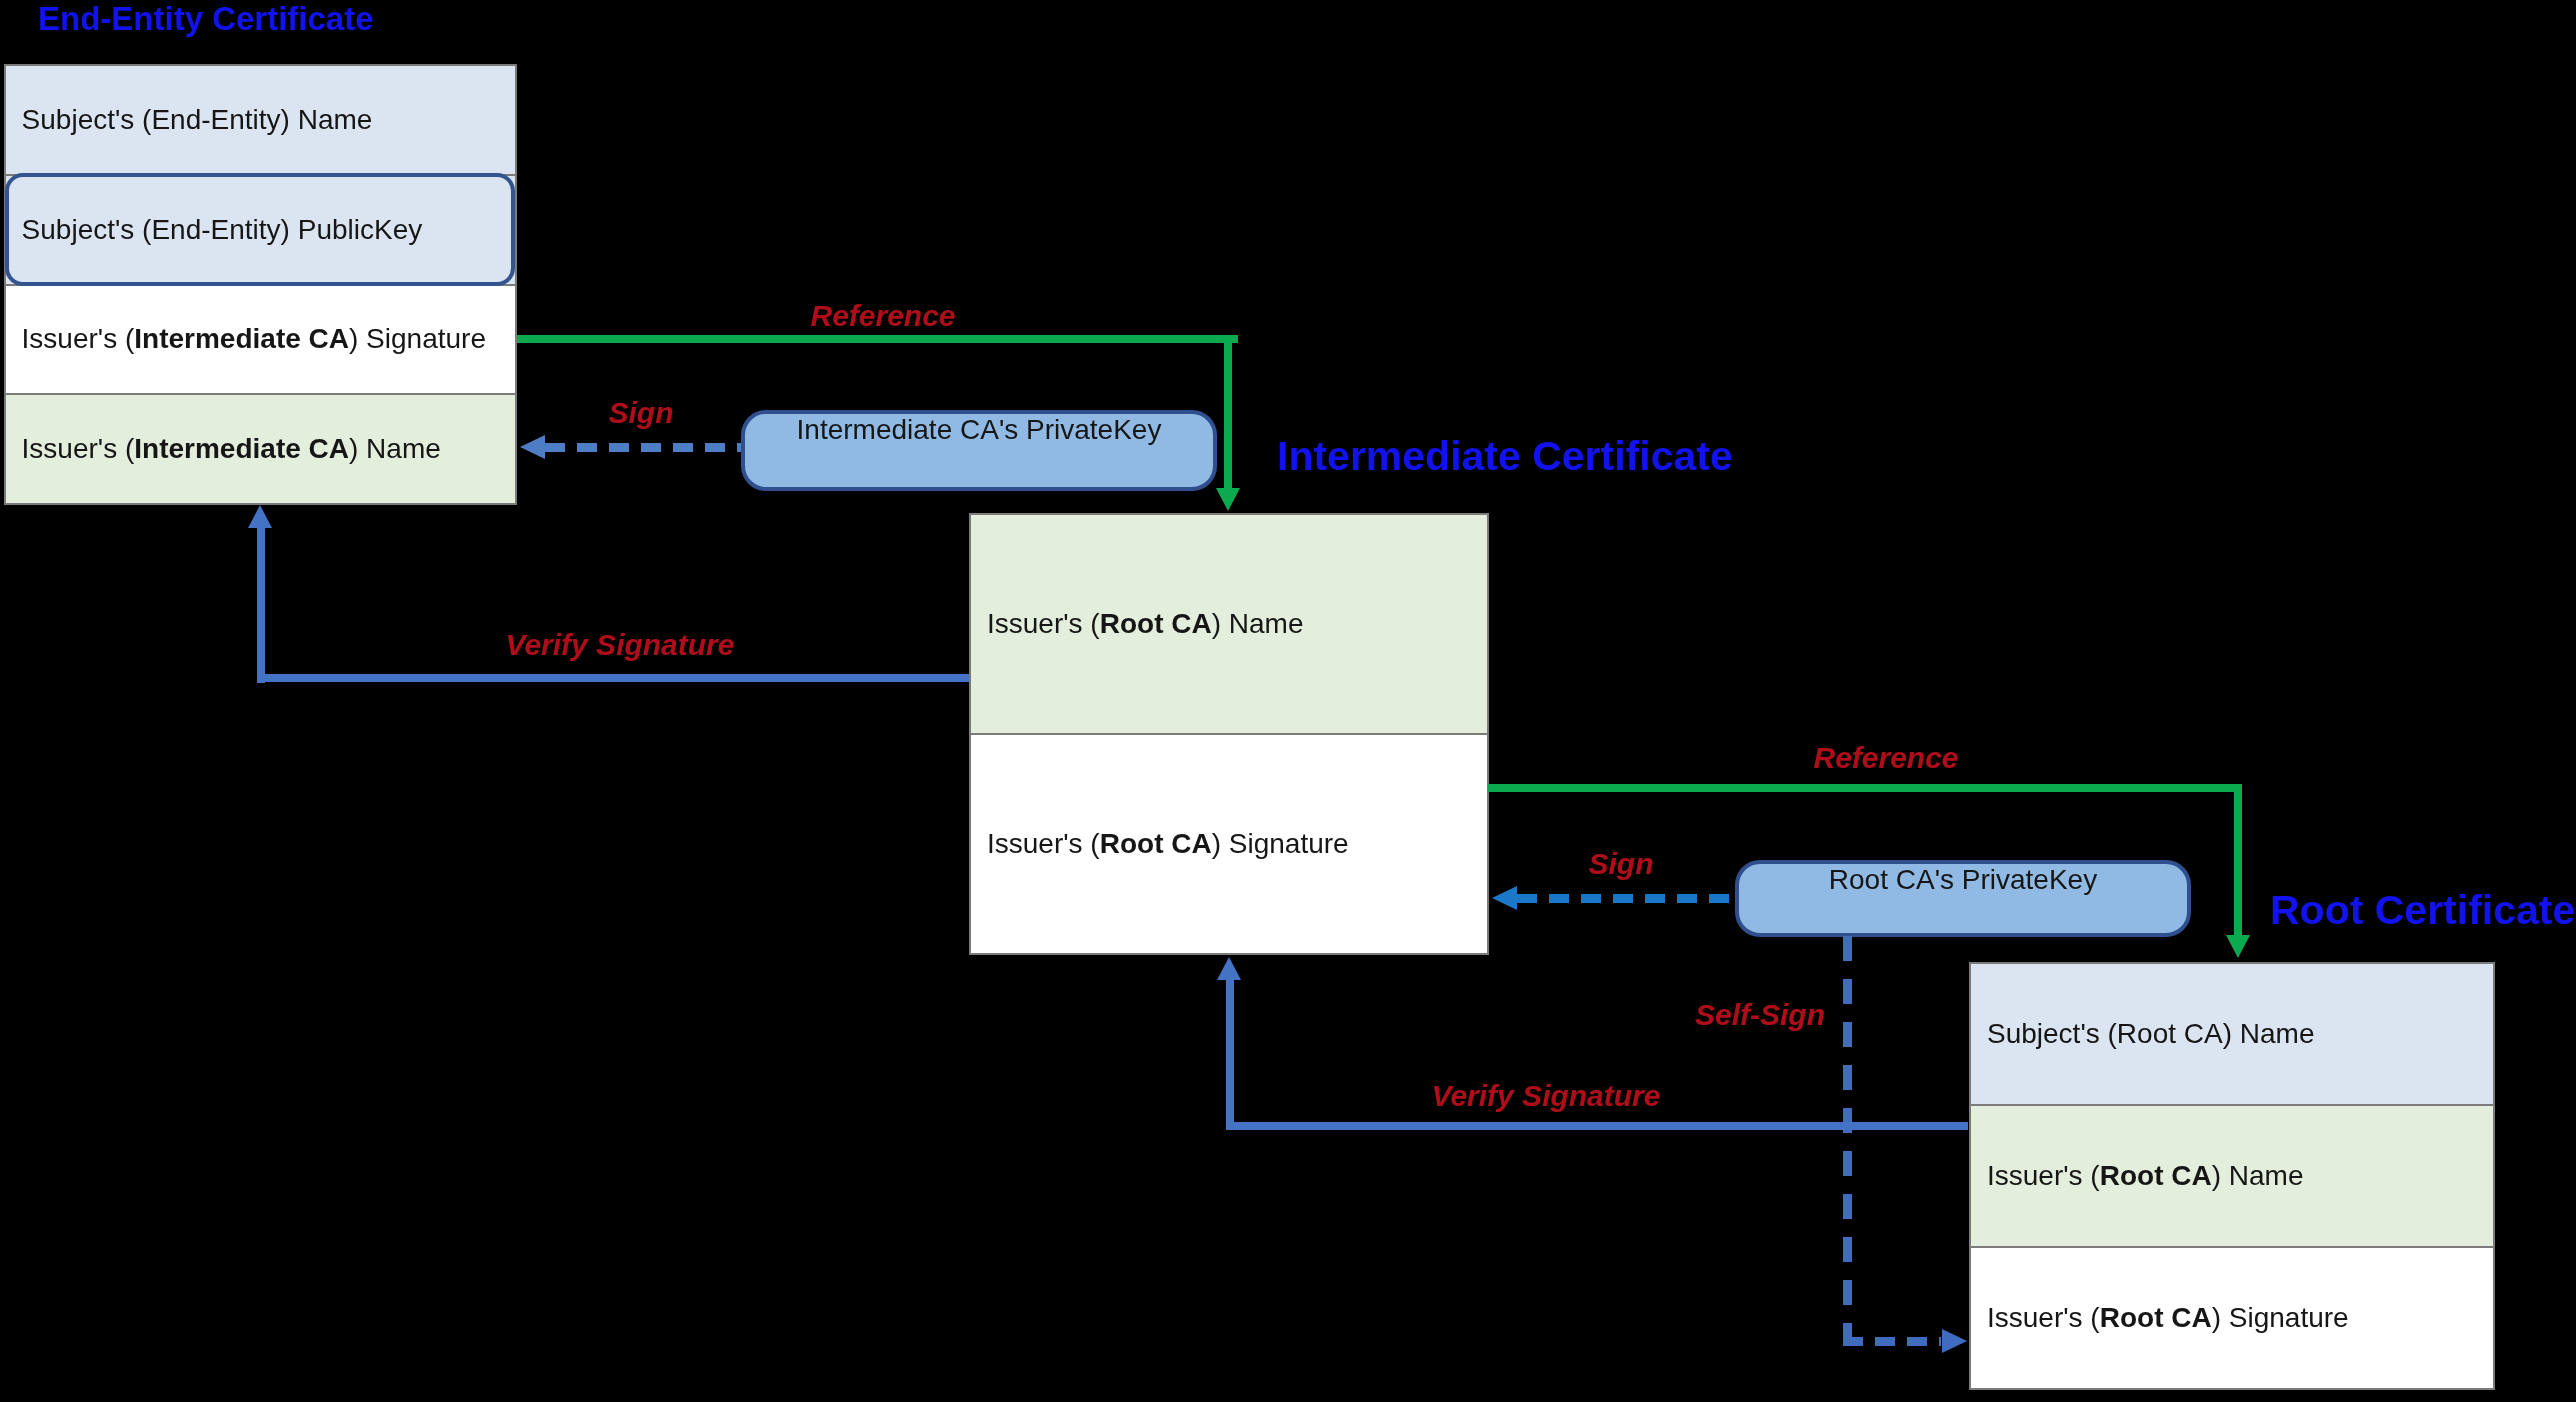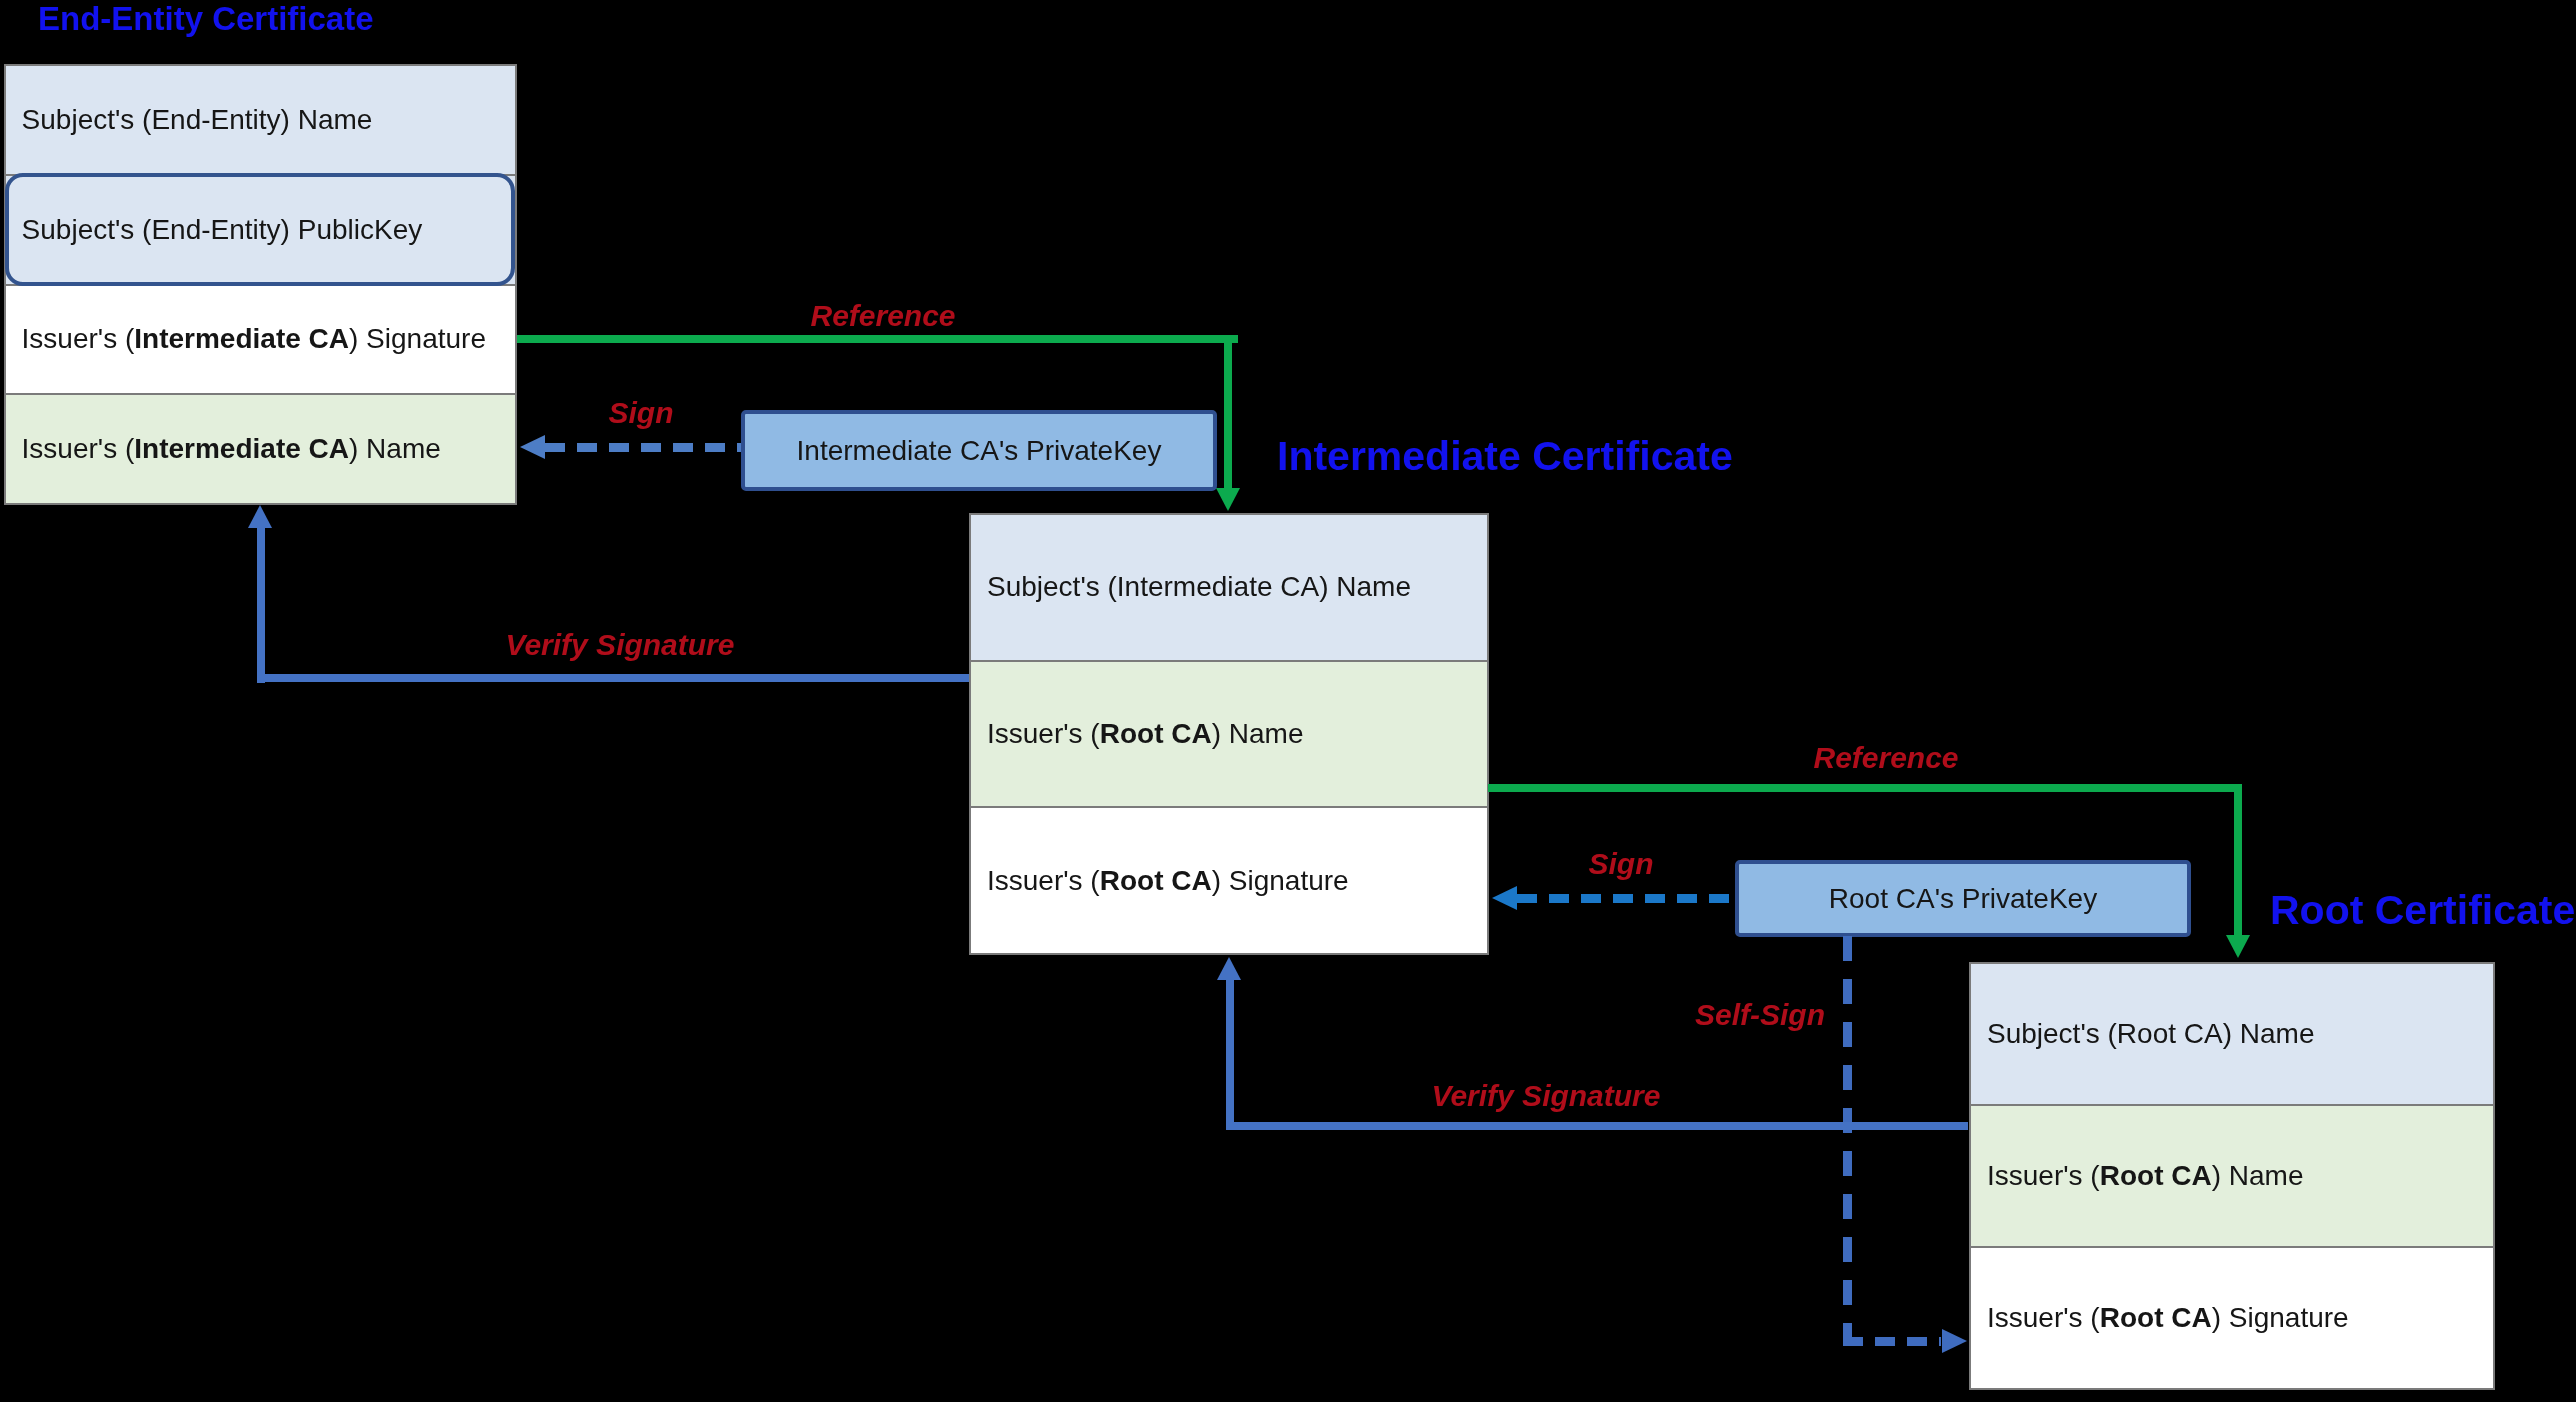--- a/index.html
+++ b/index.html
@@ -57,23 +57,23 @@
     border-radius: 18px;
     z-index: 1;
     pointer-events: none;
   }
 
   .pk-box {
     position: absolute;
     box-sizing: border-box;
     background: var(--pk-fill);
     border: 4.5px solid var(--pk-border);
-    border-radius: 5px;
+    border-radius: 25px;
     display: flex;
-    align-items: center;
+    align-items: flex-start;
     justify-content: center;
     font-size: 28px;
     color: #161616;
     white-space: nowrap;
   }
   #pk-intermediate { left: 741px;  top: 410px; width: 476px; height: 81px; }
   #pk-root         { left: 1735px; top: 860px; width: 456px; height: 77px; }
 
   .line { position: absolute; }
   .green-bg   { background: var(--green-line); }
@@ -139,23 +139,20 @@
     </div>
     <div class="row white">
       <span><span>Issuer's (</span><span class="b">Intermediate CA</span><span>) Signature</span></span>
     </div>
     <div class="row green">
       <span><span>Issuer's (</span><span class="b">Intermediate CA</span><span>) Name</span></span>
     </div>
   </div>
 
   <div class="cert" id="cert-intermediate">
-    <div class="row blue">
-      <span><span>Subject's (Intermediate CA) Name</span><span class="b"></span><span></span></span>
-    </div>
     <div class="row green">
       <span><span>Issuer's (</span><span class="b">Root CA</span><span>) Name</span></span>
     </div>
     <div class="row white">
       <span><span>Issuer's (</span><span class="b">Root CA</span><span>) Signature</span></span>
     </div>
   </div>
 
   <div class="cert" id="cert-root">
     <div class="row blue">

